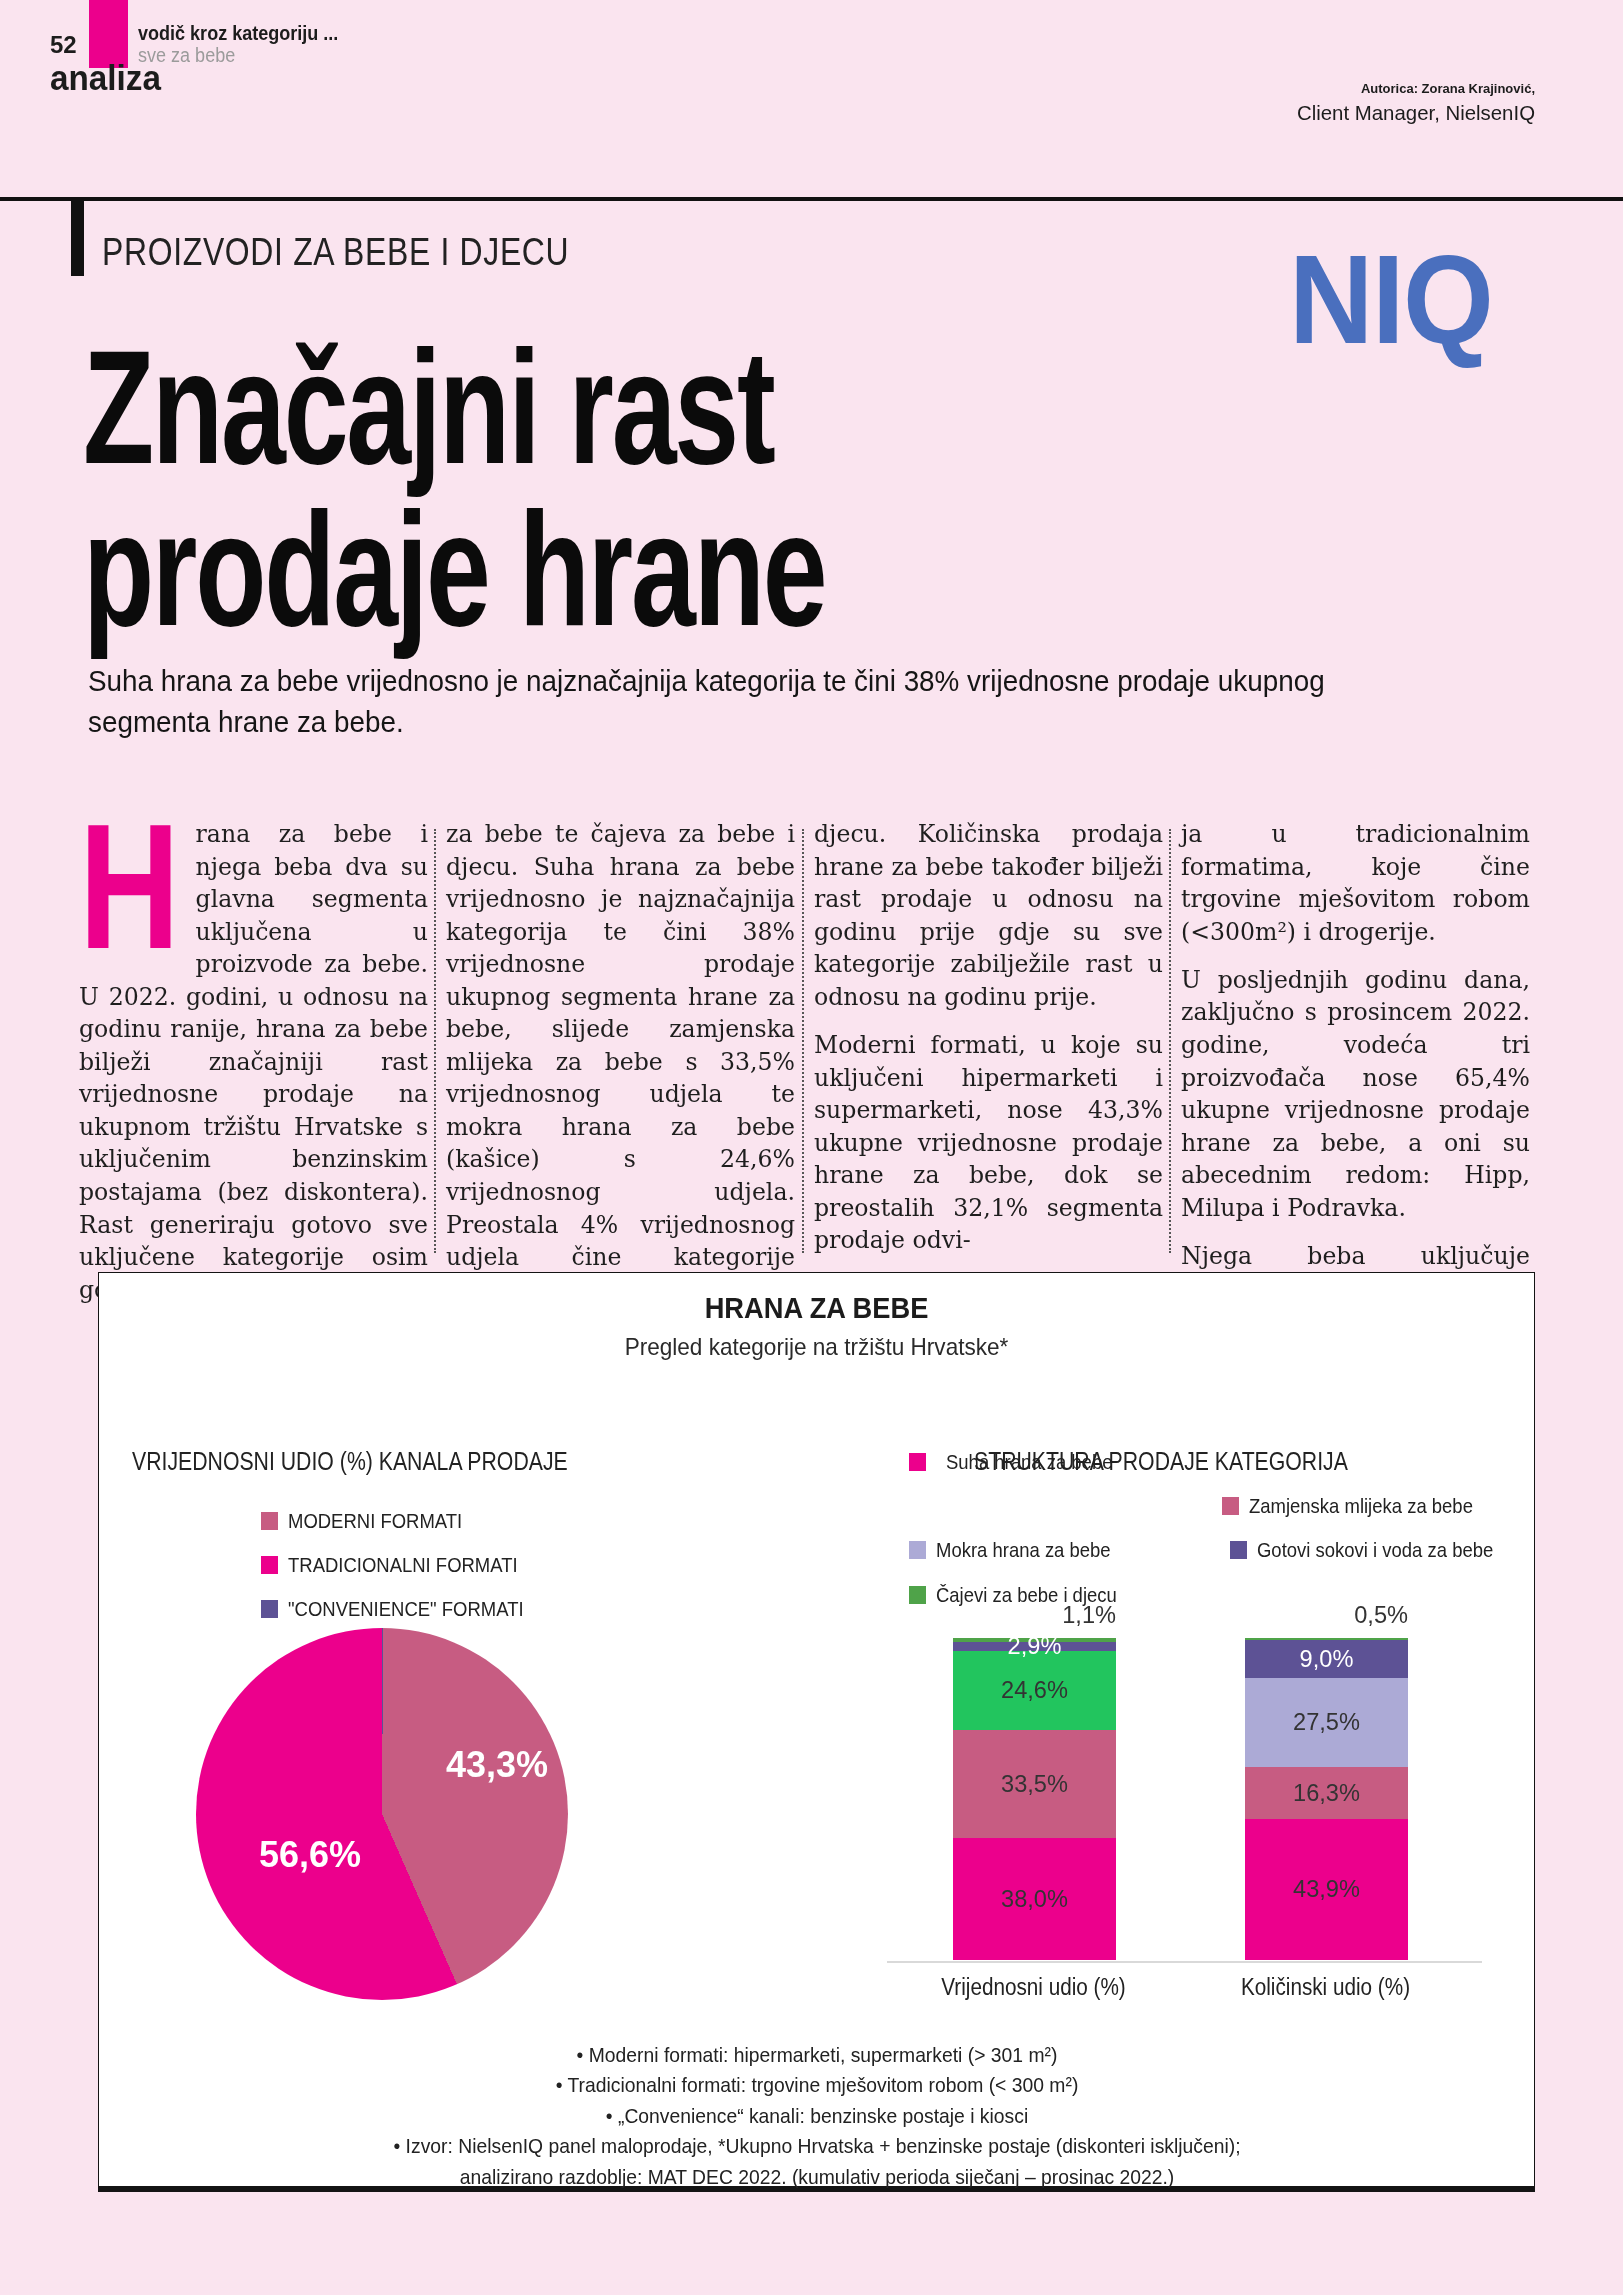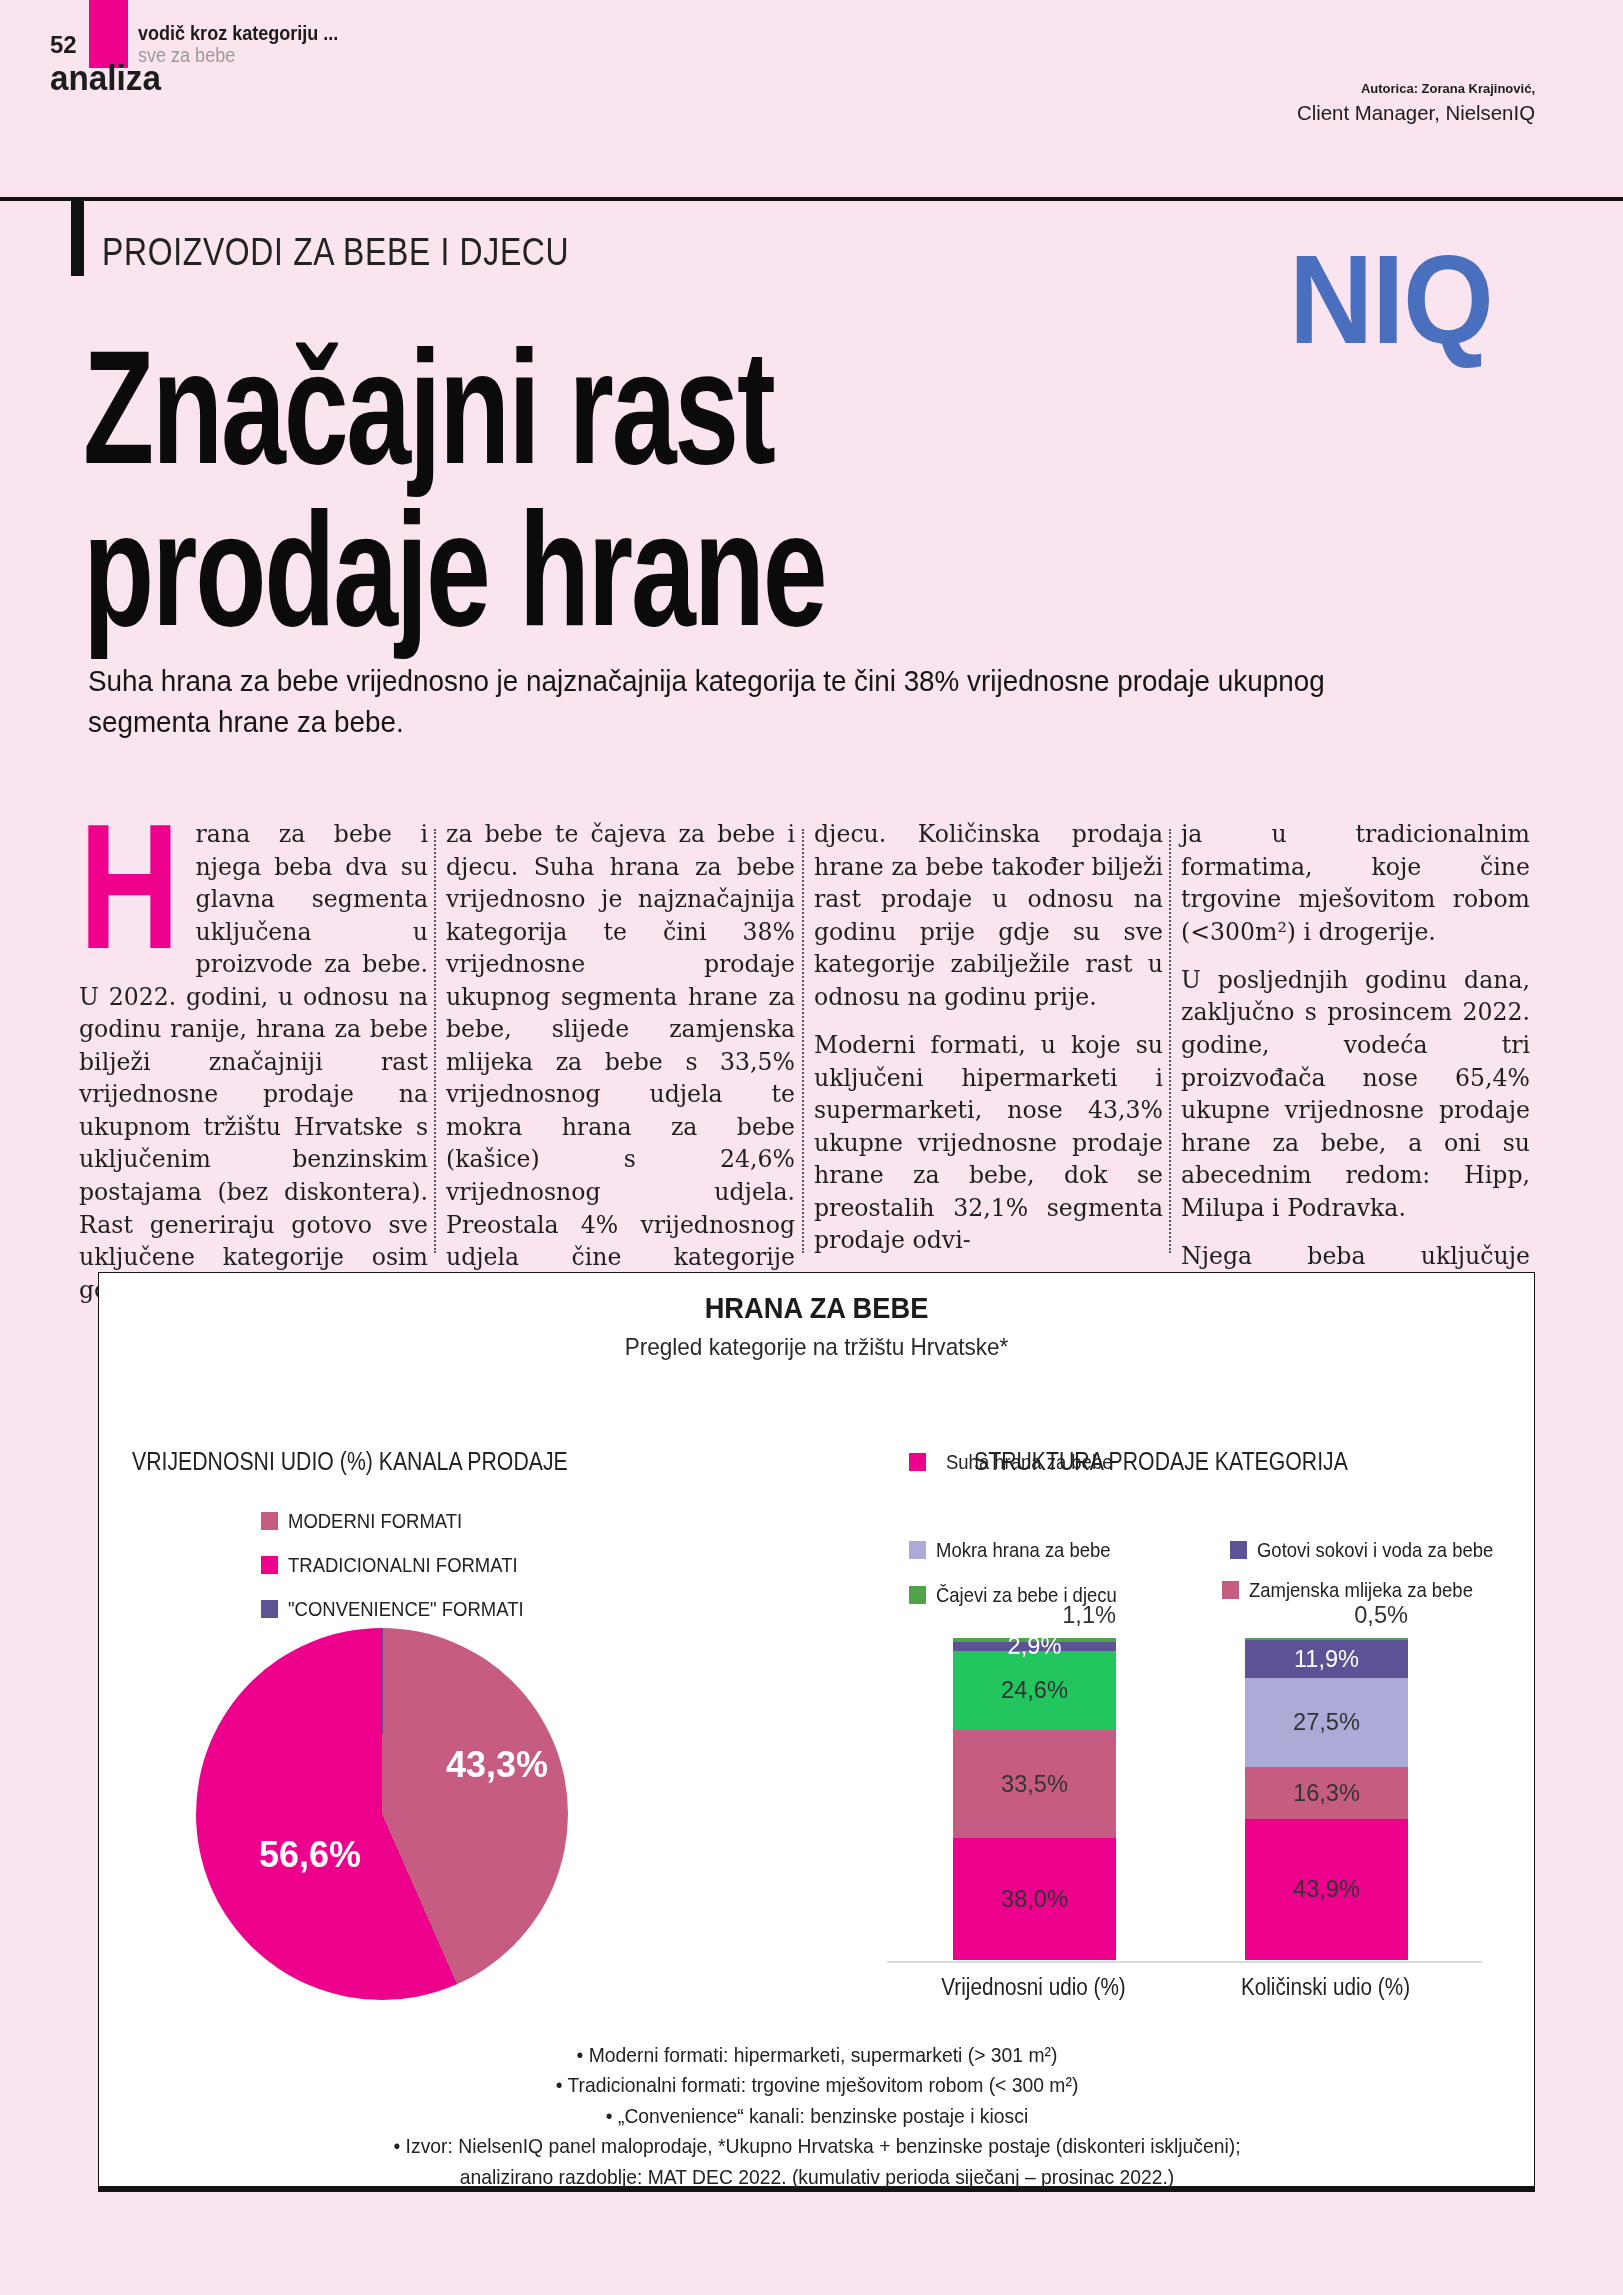--- a/index.html
+++ b/index.html
@@ -125,21 +125,21 @@
 
 <div class="abs pie" style="background: conic-gradient(rgb(93, 82, 149) 0deg, rgb(93, 82, 149) 0.36deg, rgb(199, 92, 130) 0.36deg, rgb(199, 92, 130) 156.24deg, rgb(236, 0, 140) 156.24deg, rgb(236, 0, 140) 360deg);">
   <div class="pie-label" style="left:250px;top:116px;">43,3%</div>
   <div class="pie-label" style="left:63px;top:206px;">56,6%</div>
 </div>
 
 <div class="abs legend-item" style="left:909px;top:1450px;gap:20px;">
   <span class="sw" style="background: rgb(236, 0, 140);"></span>
   <span class="lbl">Suha hrana za bebe</span>
 </div>
-<div class="abs legend-item" style="left:1222px;top:1578px;">
+<div class="abs legend-item" style="left:1222px;top:1494px;">
   <span class="sw" style="background: rgb(199, 92, 130);"></span>
   <span class="lbl">Zamjenska mlijeka za bebe</span>
 </div>
 <div class="abs legend-item" style="left:909px;top:1538px;">
   <span class="sw" style="background: rgb(172, 170, 214);"></span>
   <span class="lbl">Mokra hrana za bebe</span>
 </div>
 <div class="abs legend-item" style="left:1222px;top:1538px;margin-left:8px;">
   <span class="sw" style="background: rgb(93, 82, 149);"></span>
   <span class="lbl">Gotovi sokovi i voda za bebe</span>
@@ -162,21 +162,21 @@
     <div class="bar-seg" style="height: 108px; background: rgb(199, 92, 130);">
       <div class="bar-seg-label">33,5%</div>
     </div>
     <div class="bar-seg" style="height: 122px; background: rgb(236, 0, 140);">
       <div class="bar-seg-label">38,0%</div>
     </div>
   </div>
 <div class="abs bar bar-1">
     <div class="bar-seg" style="height: 1.6px; background: rgb(79, 163, 73);"></div>
     <div class="bar-seg" style="height: 38px; background: rgb(93, 82, 149);">
-      <div class="bar-seg-label light">11,9%</div>
+      <div class="bar-seg-label light">9,0%</div>
     </div>
     <div class="bar-seg" style="height: 89px; background: rgb(172, 170, 214);">
       <div class="bar-seg-label">27,5%</div>
     </div>
     <div class="bar-seg" style="height: 52px; background: rgb(199, 92, 130);">
       <div class="bar-seg-label">16,3%</div>
     </div>
     <div class="bar-seg" style="height: 141px; background: rgb(236, 0, 140);">
       <div class="bar-seg-label">43,9%</div>
     </div>

